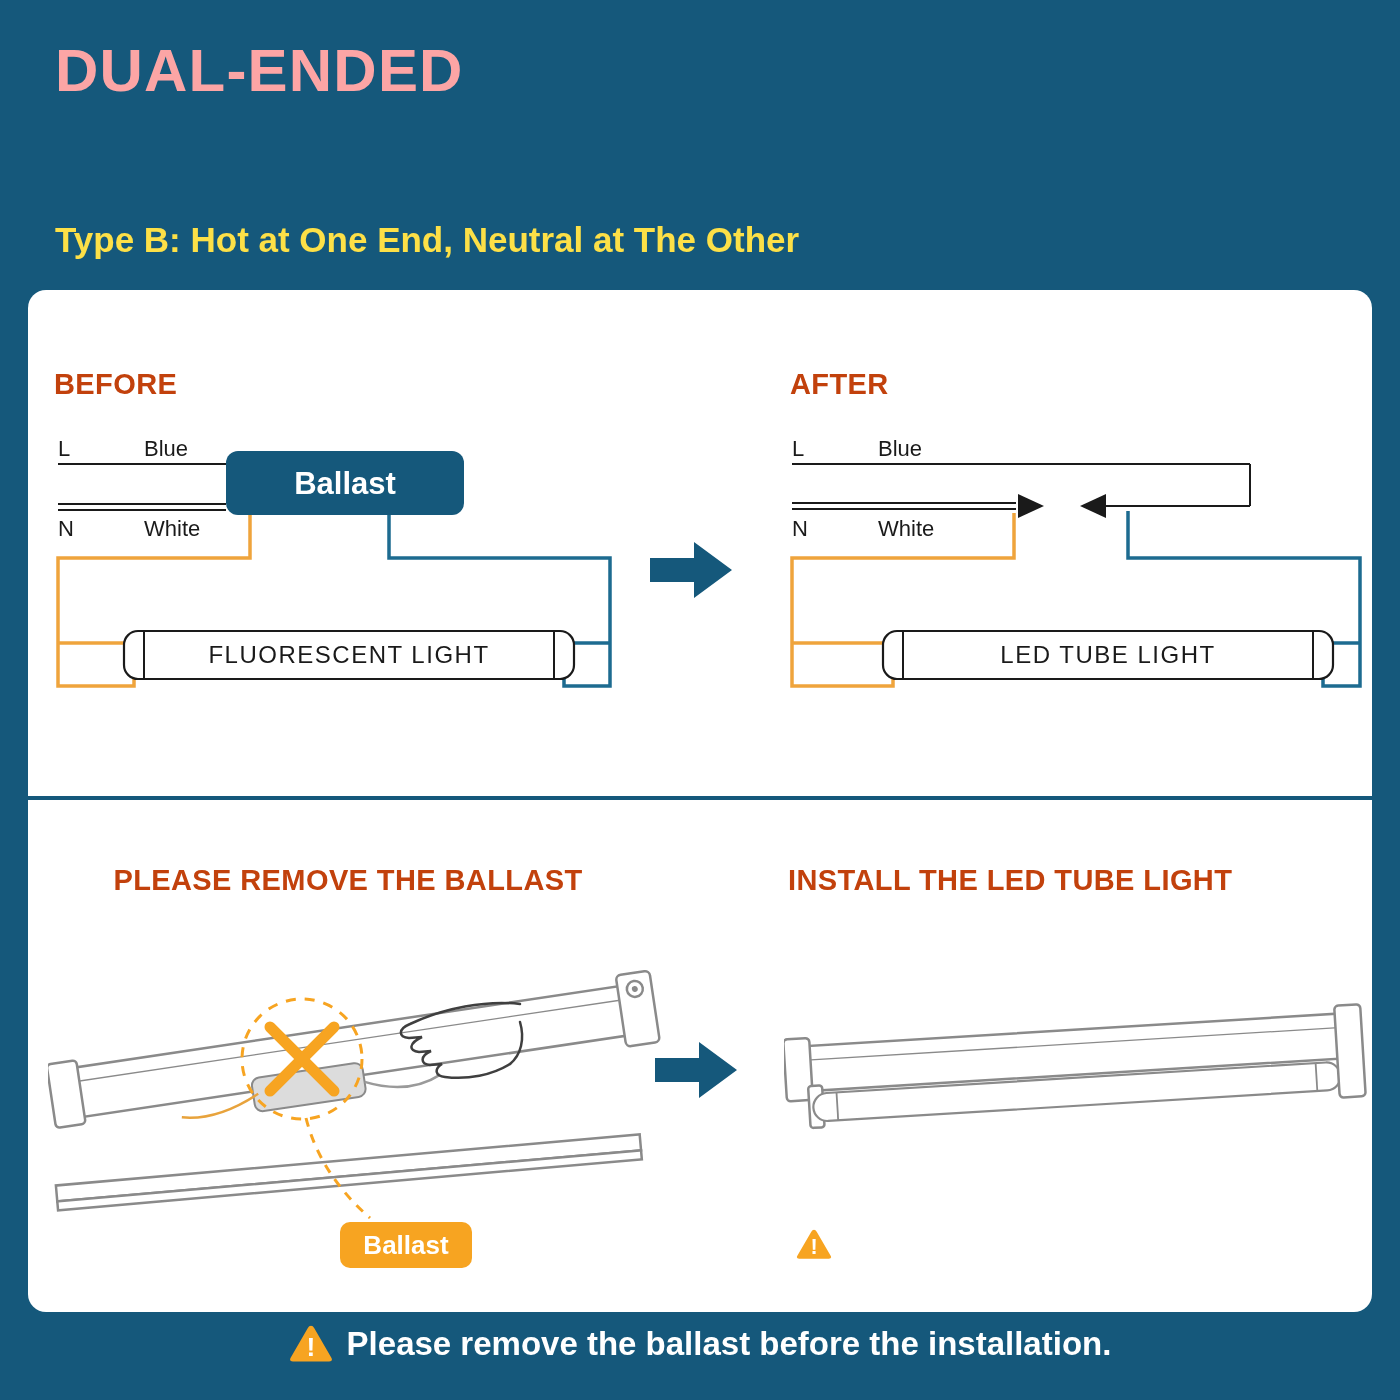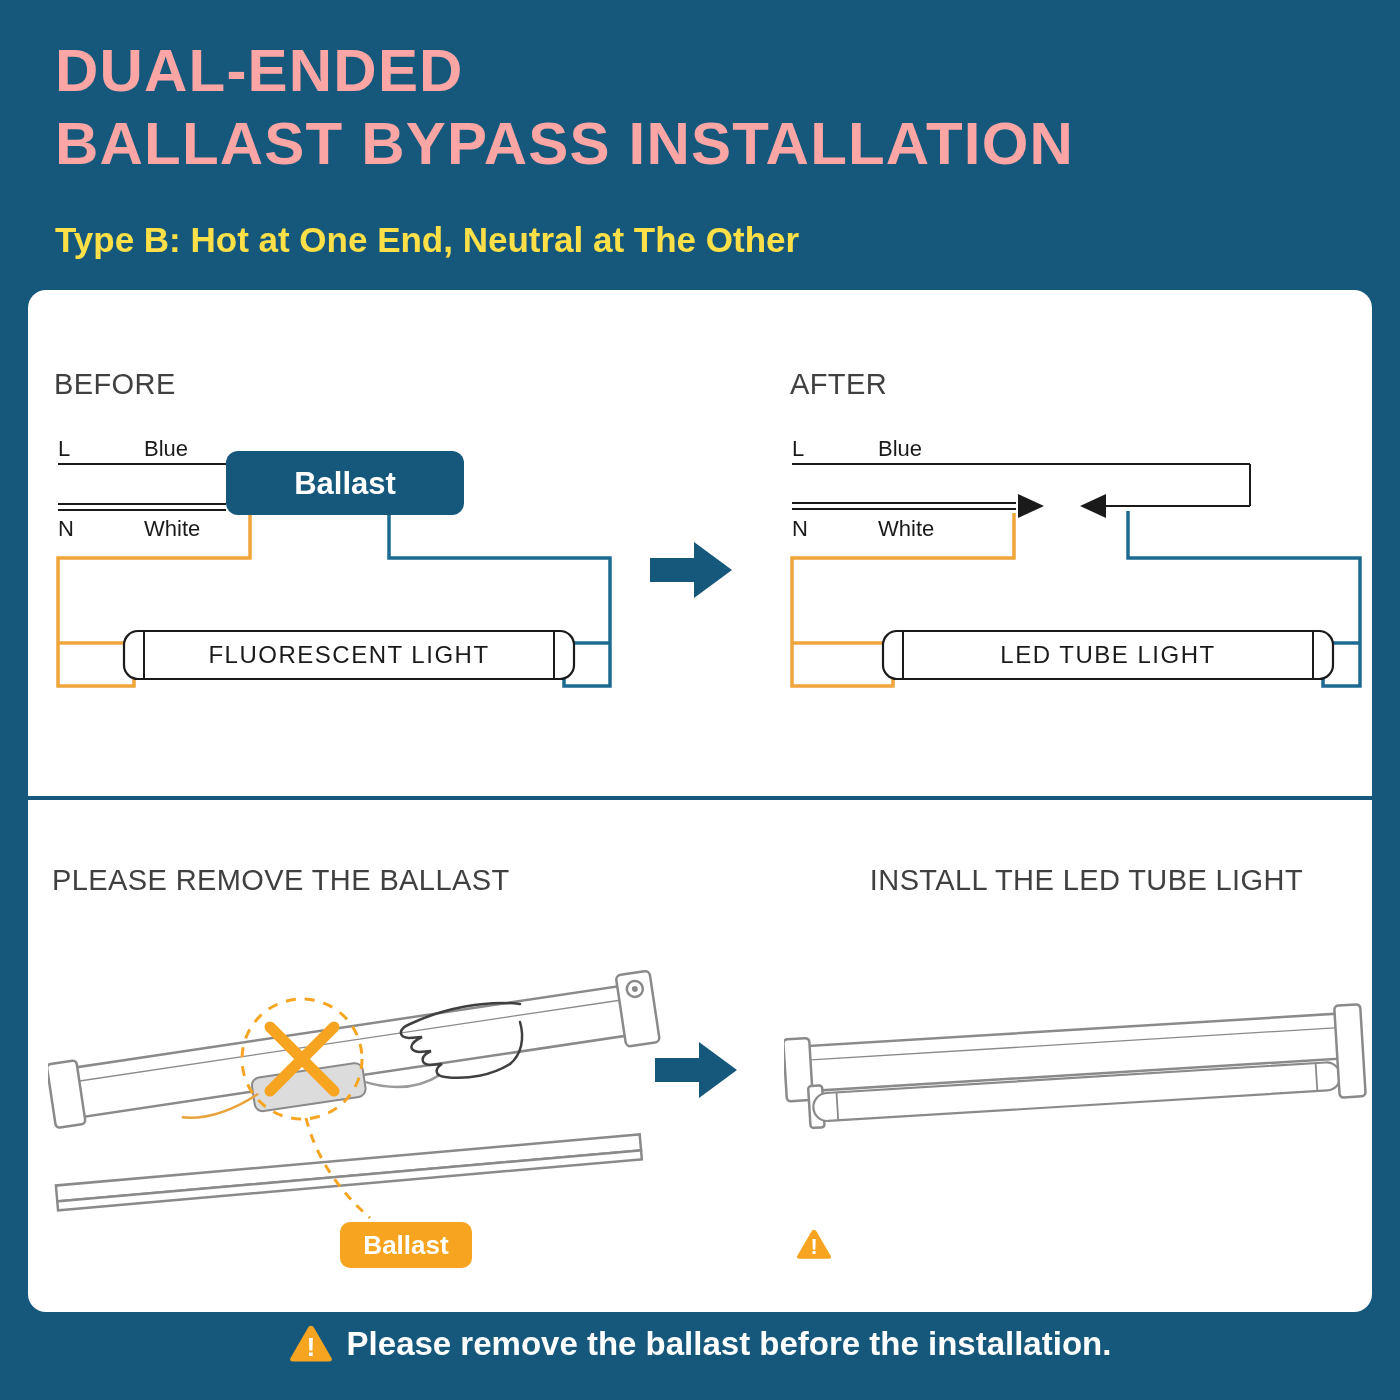--- a/index.html
+++ b/index.html
@@ -7,25 +7,25 @@
   body {
     background:#15587B;
     font-family:"Liberation Sans", sans-serif;
     position:relative;
     overflow:hidden;
   }
   .title { position:absolute; left:55px; top:34px; color:#fca5a5; font-size:60px; font-weight:800; letter-spacing:1.2px; line-height:1.22; }
   .subtitle { position:absolute; left:55px; top:220px; color:#fde047; font-size:35px; font-weight:700; }
   .panel { position:absolute; left:28px; top:290px; width:1344px; height:1022px; background:#ffffff; border-radius:18px; }
   .divider { position:absolute; left:0; top:506px; width:100%; height:4px; background:#15587B; }
-  .section-heading { position:absolute; font-size:29px; font-weight:400; color:#404040; letter-spacing:0.4px; }
+  .section-heading { position:absolute; font-size:29px; font-weight:700; color:#c2410c; letter-spacing:0.4px; }
   .before-h { left:26px; top:78px; }
   .after-h  { left:762px; top:78px; }
-  .remove-h { left:24px; top:574px; width:580px; }
-  .install-h{ left:715px; top:574px; width:560px; text-align:right; }
+  .remove-h { left:30px; top:574px; width:580px; text-align:center; }
+  .install-h{ left:760px; top:574px; width:560px; text-align:left; }
   .before-svg { position:absolute; left:26px; top:128px; width:590px; height:280px; }
   .after-svg  { position:absolute; left:760px; top:128px; width:590px; height:280px; }
   .arrow-wiring { position:absolute; left:622px; top:252px; width:82px; height:56px; }
   .arrow-steps  { position:absolute; left:627px; top:752px; width:82px; height:56px; }
   .remove-svg { position:absolute; left:20px; top:622px; width:620px; height:395px; }
   .install-svg{ position:absolute; left:756px; top:622px; width:584px; height:300px; }
   .note { position:absolute; left:768px; top:938px; display:flex; align-items:center; gap:13px; font-size:27px; color:#333333; }
   .note .warn-icon { width:36px; height:33px; flex:0 0 auto; }
   .footer { position:absolute; left:0; top:1324px; width:1400px; display:flex; justify-content:center; align-items:center; gap:14px; color:#ffffff; font-size:33px; font-weight:600; }
   .footer .warn-icon { width:44px; height:40px; }
@@ -55,21 +55,20 @@
   .tag-text { font-size:26px; font-weight:bold; fill:#ffffff; text-anchor:middle; }
   .block-arrow { fill:#15587B; }
   .warn-tri { fill:#F7A421; }
   .warn-mark { font-size:24px; font-weight:bold; fill:#ffffff; text-anchor:middle; }
 </style>
 </head>
 <body>
 
 <div class="title">
   <div>DUAL-ENDED</div>
-  <div>BALLAST BYPASS INSTALLATION</div>
 </div>
 <div class="subtitle">Type B: Hot at One End, Neutral at The Other</div>
 
 <div class="panel">
 
   <div class="section-heading before-h">BEFORE</div>
 
   <svg class="before-svg" viewBox="0 0 590 280">
     <text x="4" y="38" class="wire-label">L</text>
     <text x="90" y="38" class="wire-label">Blue</text>

